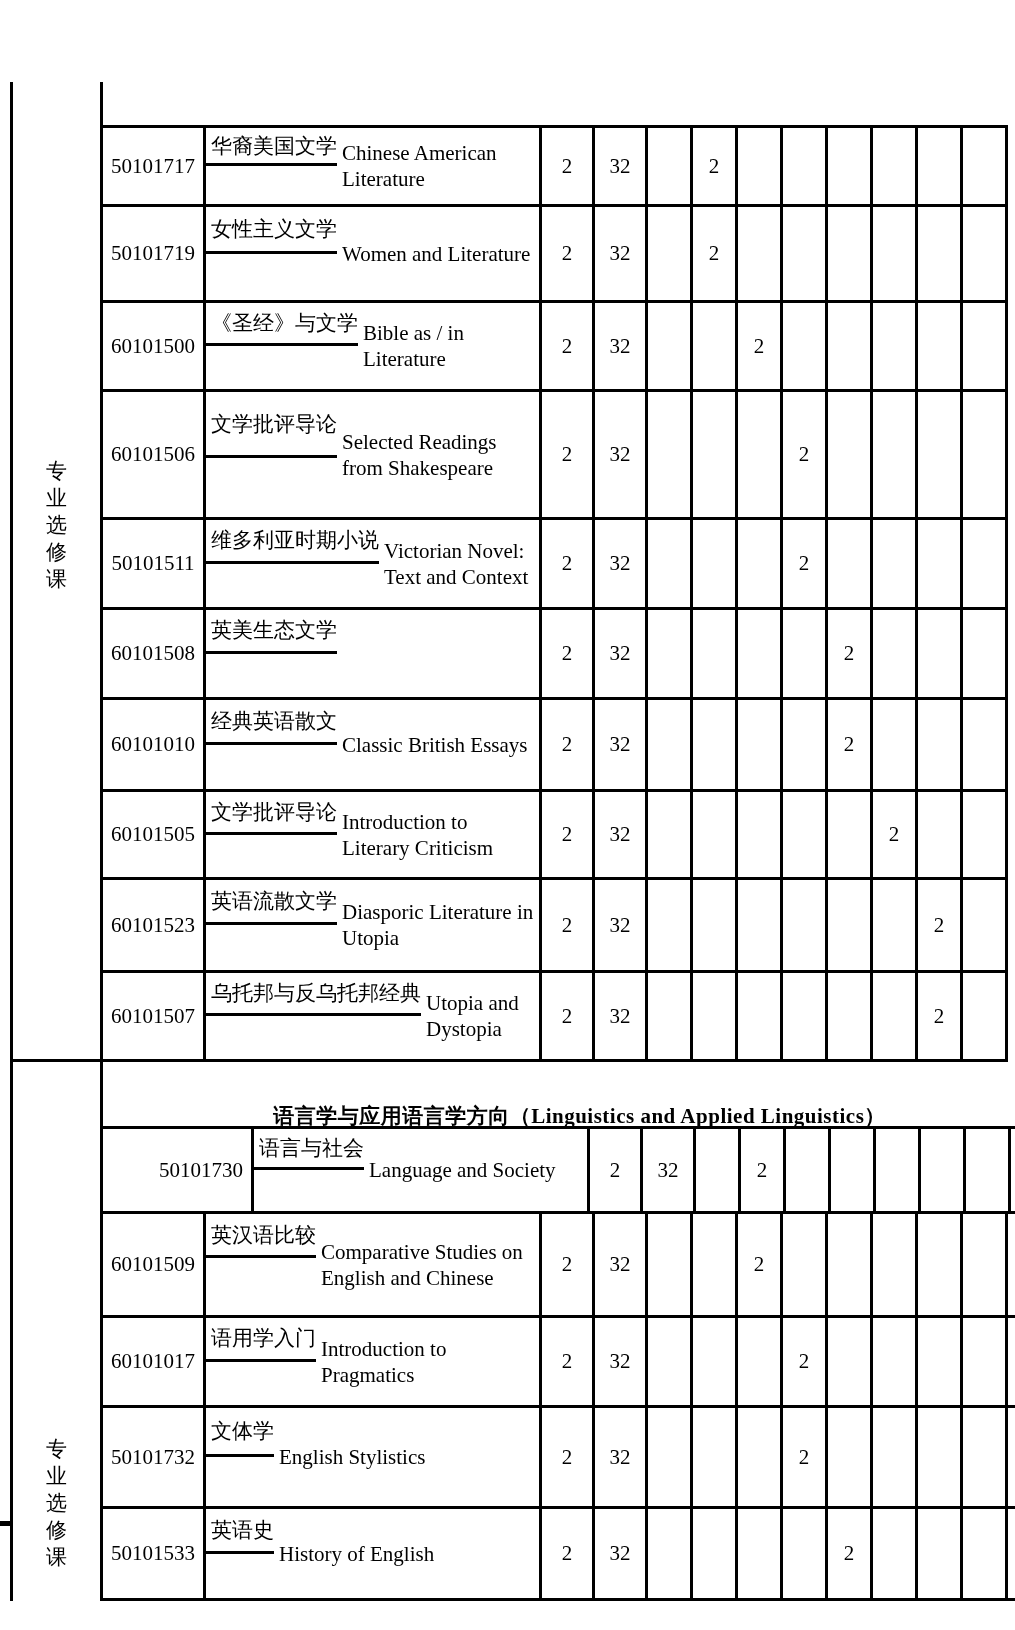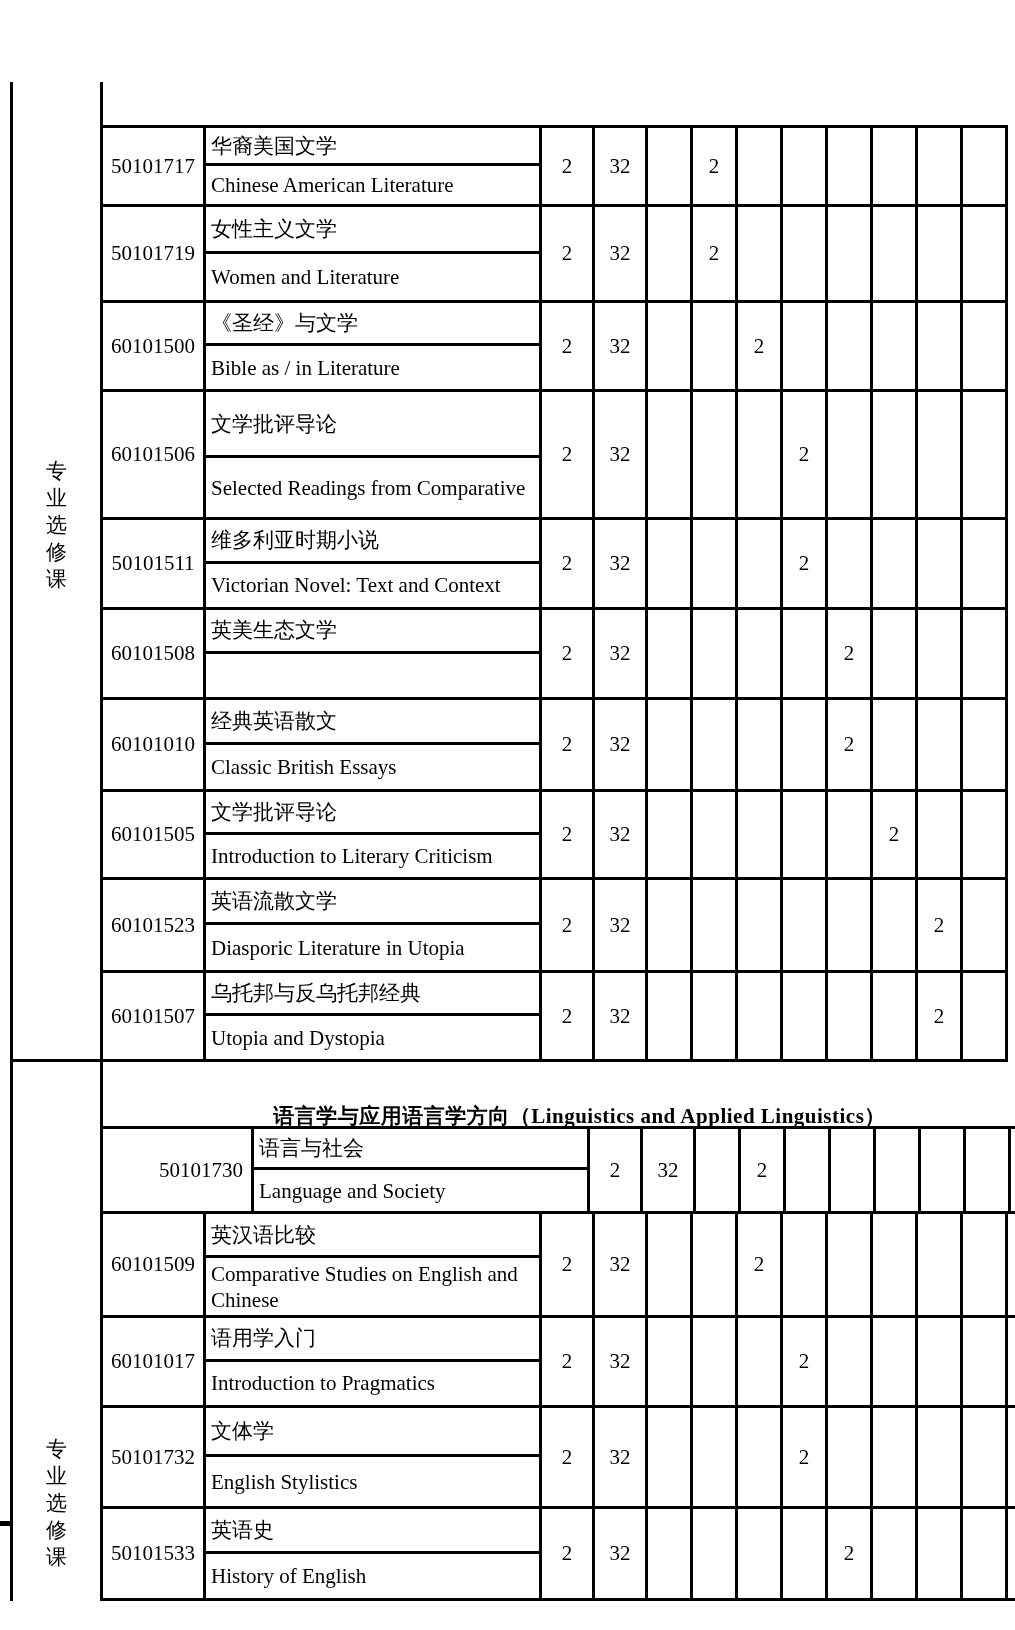--- a/index.html
+++ b/index.html
@@ -46,21 +46,21 @@
   }
   .crow { display: flex; border-bottom: 3px solid #000; }
   .crow.open { border-bottom: none; }
   .cell { border-right: 3px solid #000; flex: none; }
   .code {
     width: 103px;
     display: flex;
     align-items: center;
     justify-content: center;
   }
-  .name { width: 336px; display: flex; flex-direction: column; }
+  .name { width: 336px; display: flex; flex-direction: row; }
   .zh {
     height: 50%;
     flex: none;
     border-bottom: 3px solid #000;
     display: flex;
     align-items: center;
     padding-left: 5px;
     white-space: nowrap;
   }
   .en {
@@ -179,21 +179,21 @@
             <div class="cell sem"></div>
             <div class="cell sem"></div>
             <div class="cell sem"></div>
           </div>
           <div class="crow" style="height: 128px;">
             <div class="cell code">
               <span>60101506</span>
             </div>
             <div class="cell name">
               <div class="zh" style="height: 53%;">文学批评导论</div>
-              <div class="en">Selected Readings from Comparative</div>
+              <div class="en">Selected Readings from Shakespeare</div>
             </div>
             <div class="cell credit">
               <span>2</span>
             </div>
             <div class="cell hours">
               <span>32</span>
             </div>
             <div class="cell sem"></div>
             <div class="cell sem"></div>
             <div class="cell sem"></div>

